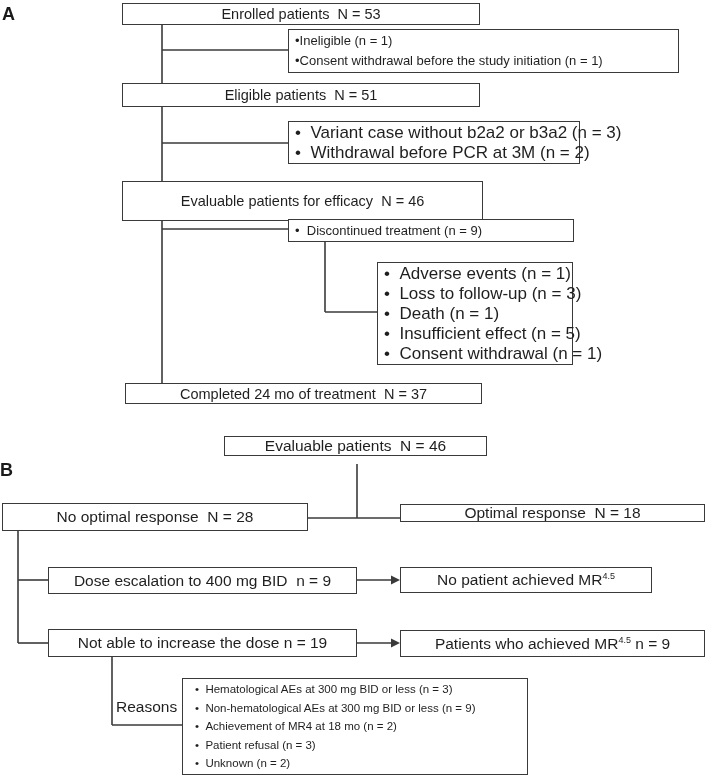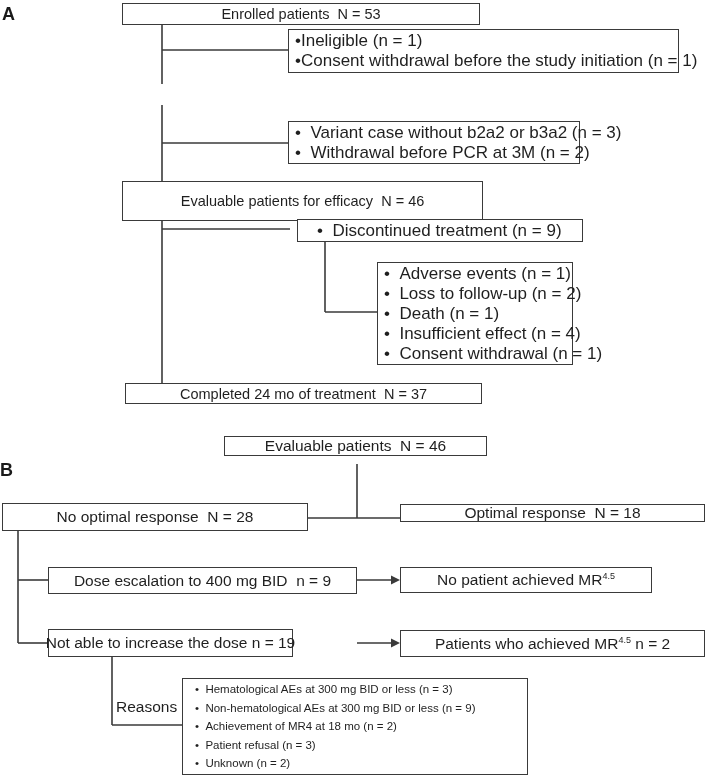--- a/index.html
+++ b/index.html
@@ -25,21 +25,21 @@
     box-sizing:border-box;
     display:flex;
     align-items:center;
     justify-content:center;
   }
   .fbox .lbl{white-space:pre;}
   .fbox.center{ text-align:center; }
   .fbox.left{ justify-content:flex-start; }
   .f14{font-size:14.5px;}
   .f15{font-size:15.5px;}
-  .f13{font-size:17px;}
+  .f13{font-size:13px;}
   .f12{font-size:17px;}
   .f11{font-size:11.5px;}
   ul.blist{
     list-style:none;
     margin:0;padding:0 4px 0 6px;
   }
   ul.blist li{white-space:pre;}
   ul.blist li::before{content:"\2022 ";}
   ul.blist.gap li::before{content:"\2022\00a0\00a0";}
   .a1side li{line-height:20px;}
@@ -92,44 +92,47 @@
     <span class="lbl">Enrolled patients  N = 53</span>
   </div>
 
   <div class="fbox left f13 a1side" style="left:288px;top:29px;width:391px;height:44px;">
     <ul class="blist">
       <li>Ineligible (n = 1)</li>
       <li>Consent withdrawal before the study initiation (n = 1)</li>
     </ul>
   </div>
 
+  <div class="fbox center f14" style="left:122px;top:83px;width:358px;height:24px;">
+    <span class="lbl">Eligible patients  N = 51</span>
+  </div>
 
   <div class="fbox left f12 a2side" style="left:288px;top:121px;width:292px;height:43px;">
     <ul class="blist gap">
       <li>Variant case without b2a2 or b3a2 (n = 3)</li>
       <li>Withdrawal before PCR at 3M (n = 2)</li>
     </ul>
   </div>
 
   <div class="fbox center f14" style="left:122px;top:181px;width:361px;height:40px;align-items:center;">
     <span class="lbl">Evaluable patients for efficacy  N = 46</span>
   </div>
 
-  <div class="fbox left f13 a3side" style="left:297px;top:219px;width:286px;height:23px;padding-left:13px;">
+  <div class="fbox left f13 a3side" style="left:288px;top:219px;width:286px;height:23px;">
     <ul class="blist gap">
       <li>Discontinued treatment (n = 9)</li>
     </ul>
   </div>
 
   <div class="fbox left f12 a3sub" style="left:377px;top:262px;width:196px;height:103px;">
     <ul class="blist gap">
       <li>Adverse events (n = 1)</li>
-      <li>Loss to follow-up (n = 2)</li>
+      <li>Loss to follow-up (n = 3)</li>
       <li>Death (n = 1)</li>
-      <li>Insufficient effect (n = 4)</li>
+      <li>Insufficient effect (n = 5)</li>
       <li>Consent withdrawal (n = 1)</li>
     </ul>
   </div>
 
   <div class="fbox center f14" style="left:125px;top:383px;width:357px;height:21px;">
     <span class="lbl">Completed 24 mo of treatment  N = 37</span>
   </div>
 
   <div class="panel-label" style="left:0px;top:460px;">B</div>
 
@@ -146,26 +149,26 @@
   </div>
 
   <div class="fbox center f15" style="left:48px;top:567px;width:309px;height:27px;">
     <span class="lbl">Dose escalation to 400 mg BID  n = 9</span>
   </div>
 
   <div class="fbox center f15" style="left:400px;top:567px;width:252px;height:26px;">
     <span class="lbl"><span>No patient achieved MR</span><sup>4.5</sup><span></span></span>
   </div>
 
-  <div class="fbox center f15" style="left:48px;top:629px;width:245px;height:28px;">
+  <div class="fbox center f15" style="left:48px;top:629px;width:309px;height:28px;">
     <span class="lbl">Not able to increase the dose n = 19</span>
   </div>
 
   <div class="fbox center f15" style="left:400px;top:630px;width:305px;height:27px;">
-    <span class="lbl"><span>Patients who achieved MR</span><sup>4.5</sup><span> n = 2</span></span>
+    <span class="lbl"><span>Patients who achieved MR</span><sup>4.5</sup><span> n = 9</span></span>
   </div>
 
   <div class="reasons-text" style="left:116px;top:698px;">Reasons</div>
 
   <div class="fbox left f11 reasons-box" style="left:182px;top:678px;width:346px;height:97px;">
     <ul class="blist gap" style="padding-left:12px;">
       <li>Hematological AEs at 300 mg BID or less (n = 3)</li>
       <li>Non-hematological AEs at 300 mg BID or less (n = 9)</li>
       <li>Achievement of MR4 at 18 mo (n = 2)</li>
       <li>Patient refusal (n = 3)</li>

